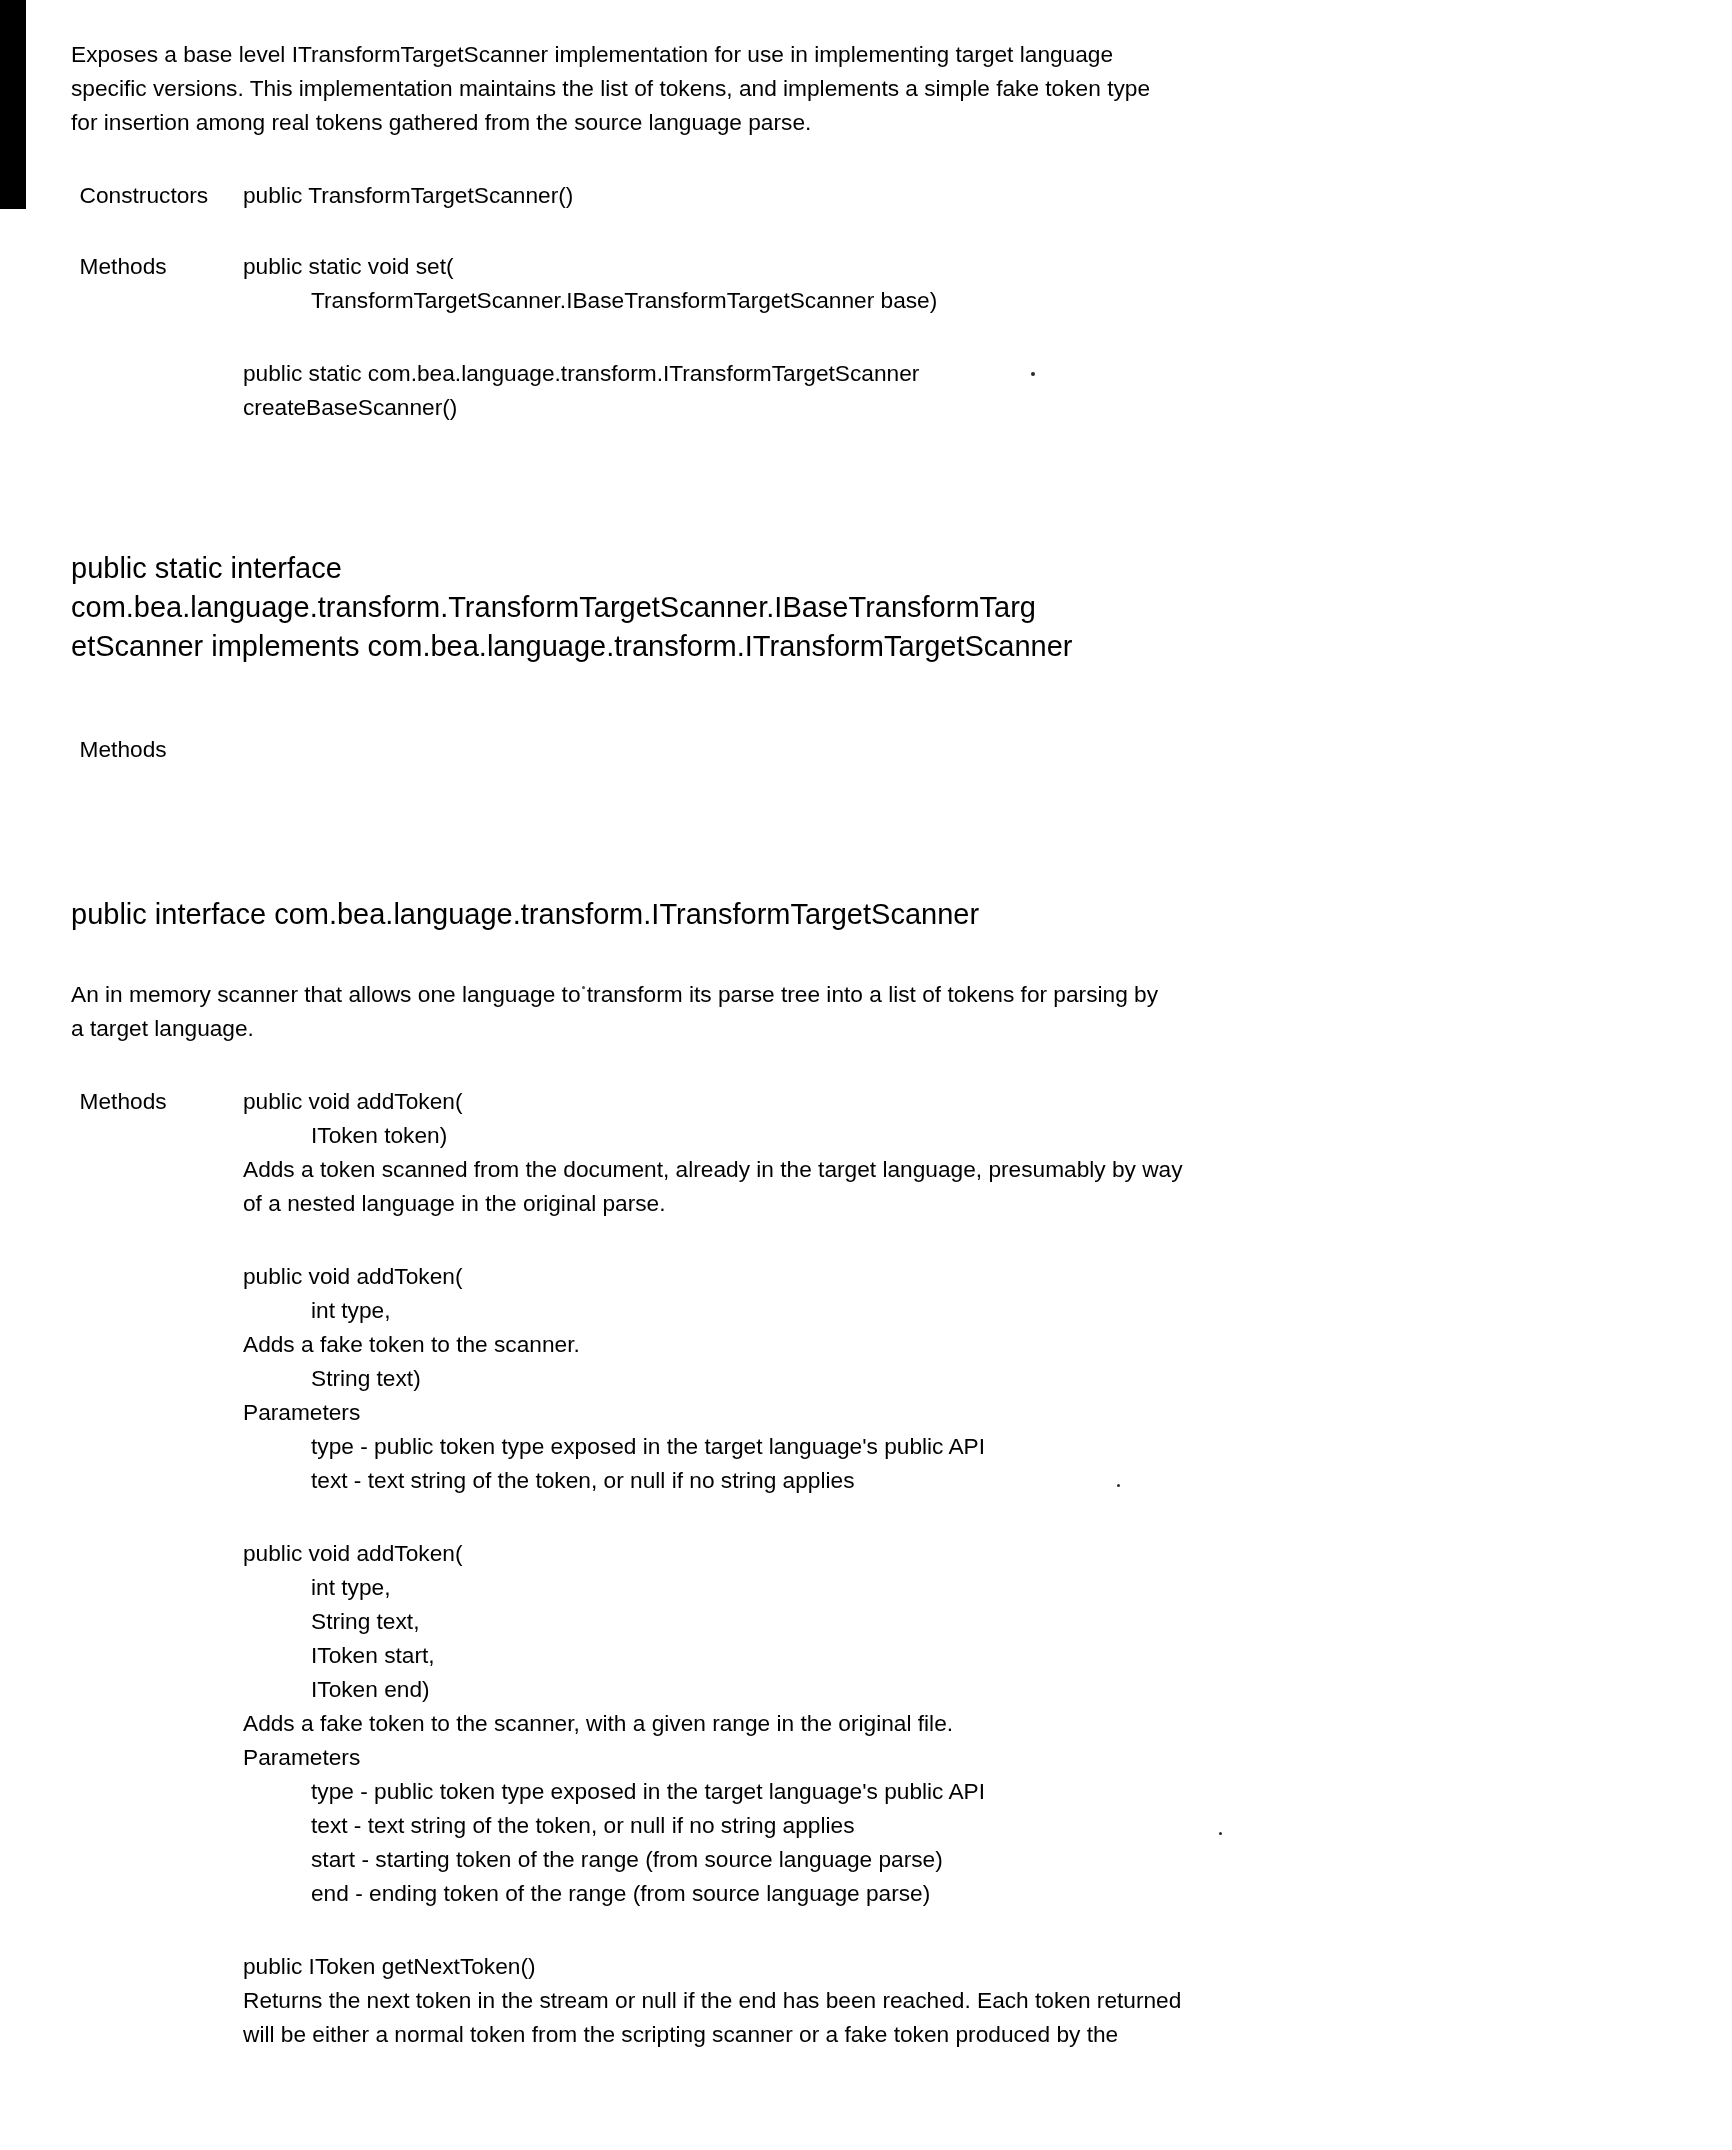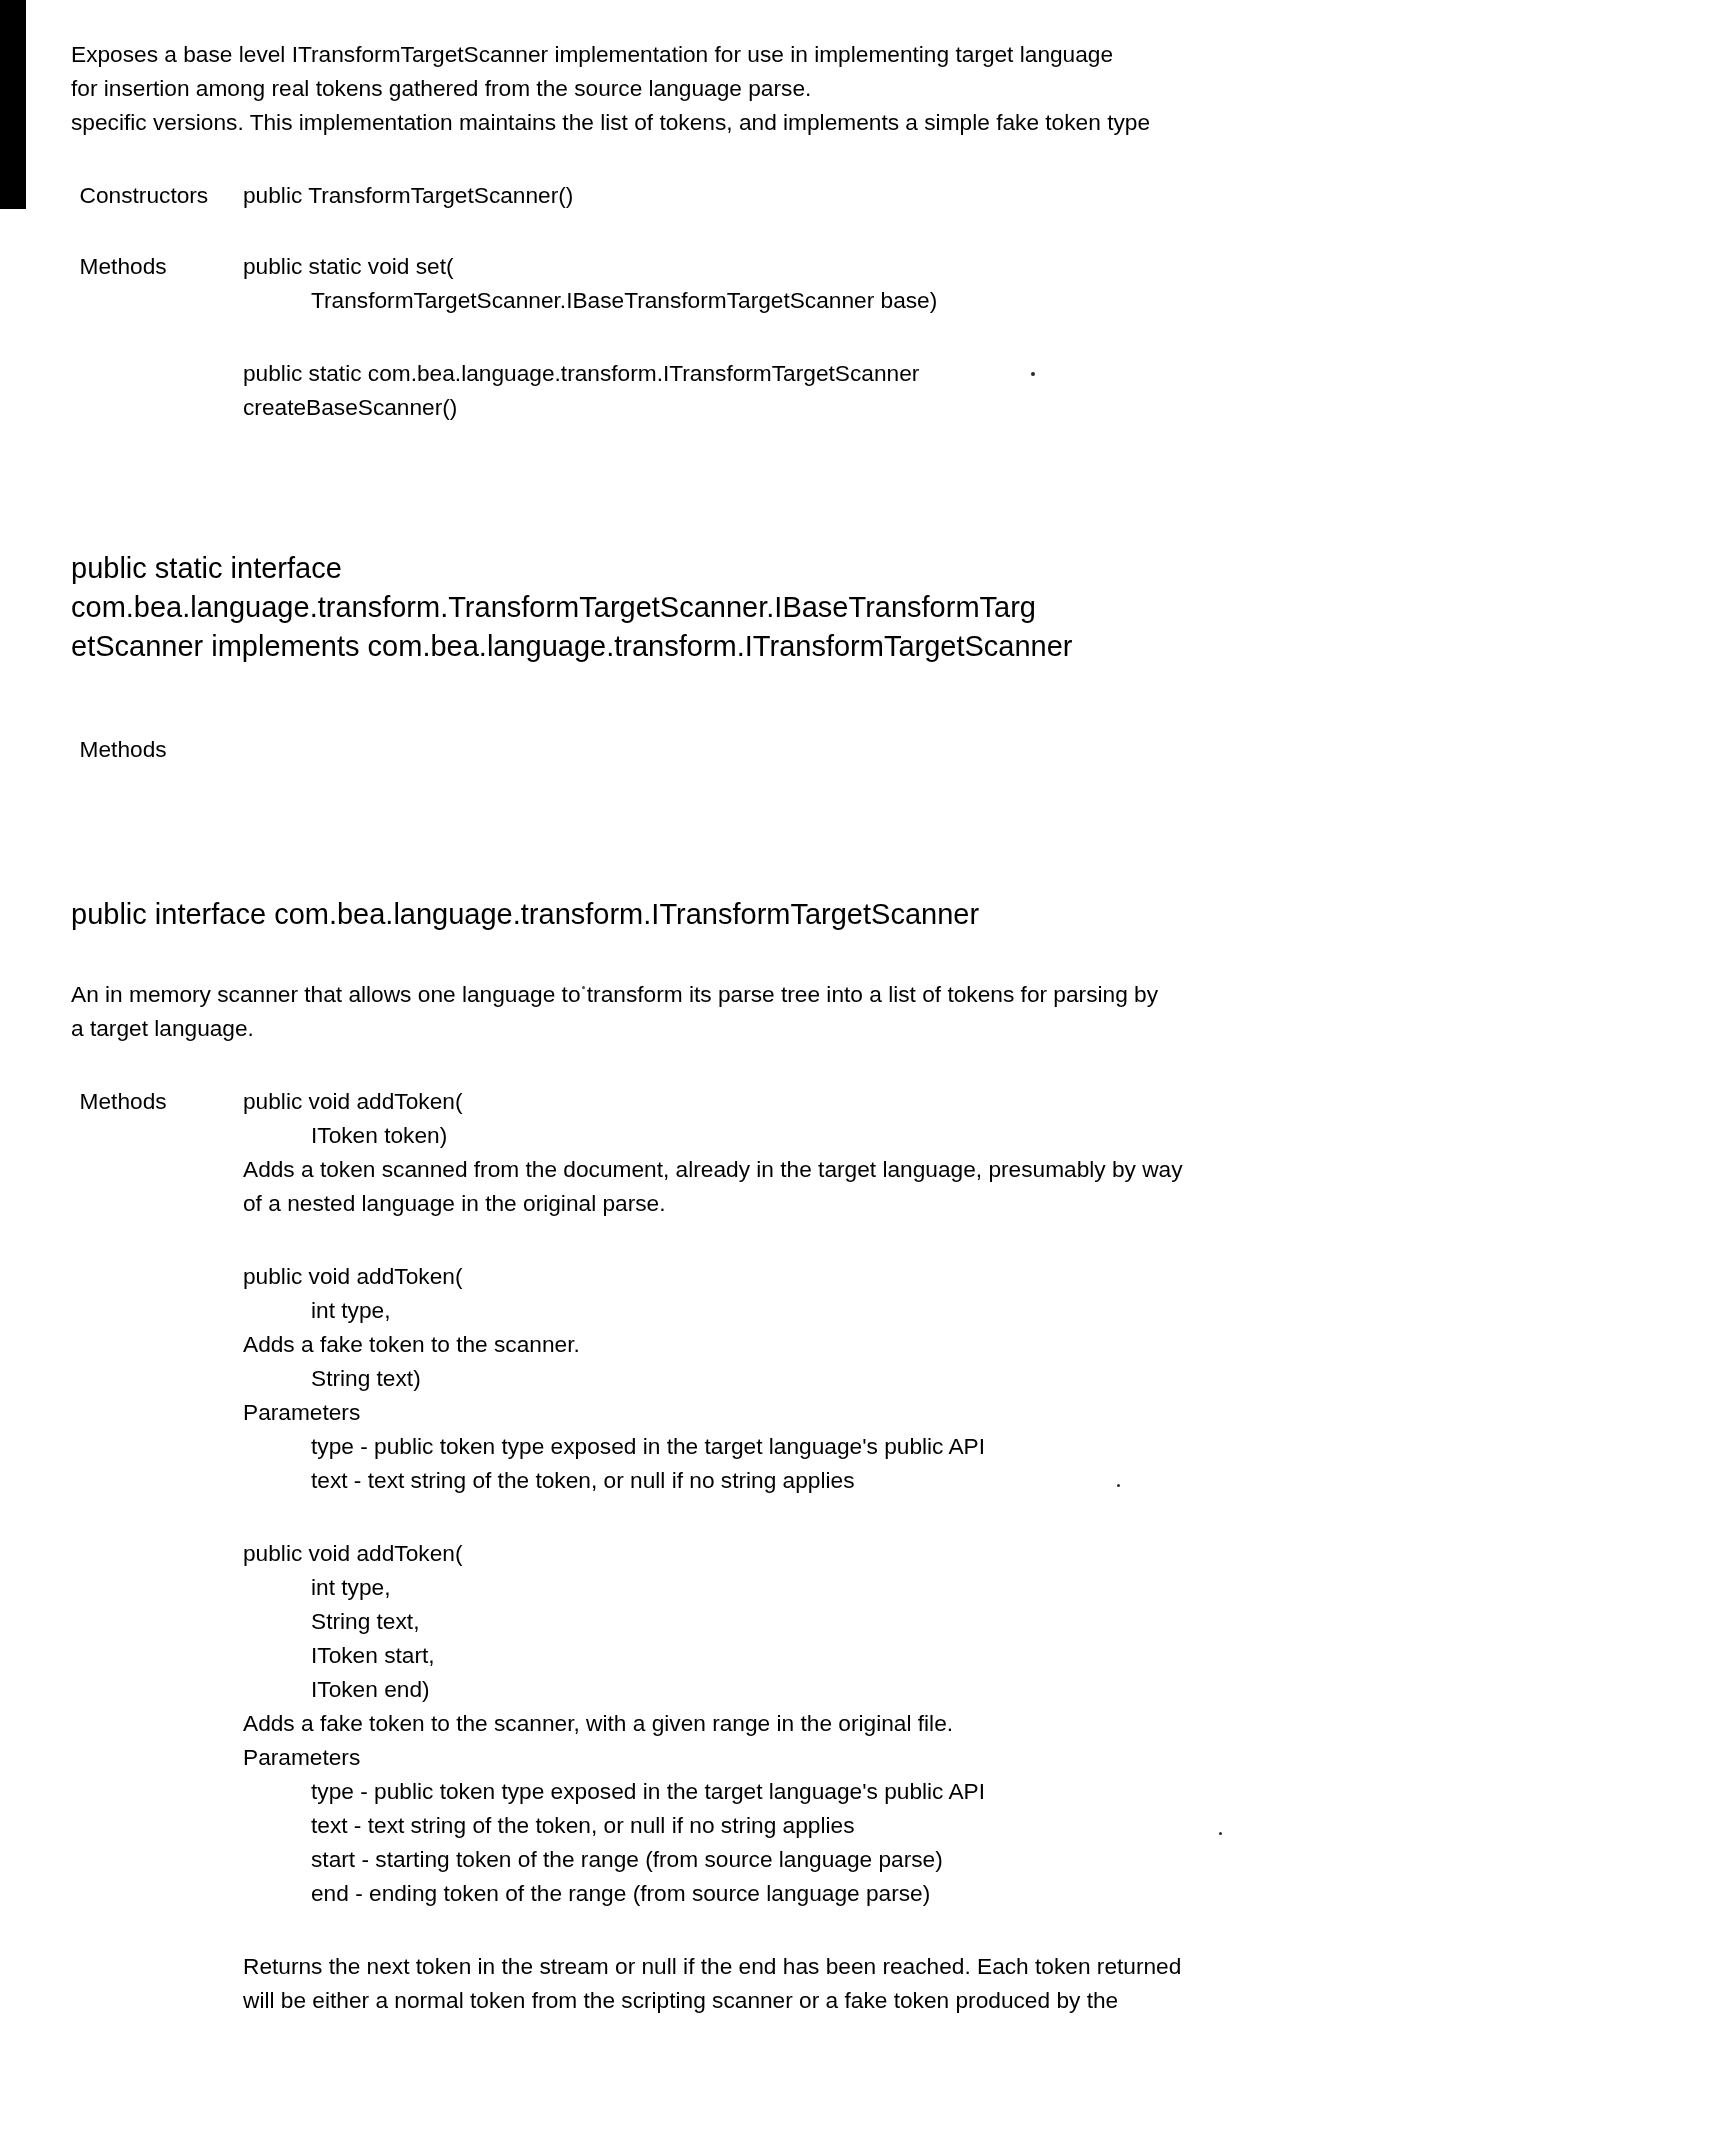--- a/index.html
+++ b/index.html
@@ -68,22 +68,22 @@
 <div class="black-bar"></div>
 <div class="speck s1"></div>
 <div class="speck s2"></div>
 <div class="speck s3"></div>
 <div class="speck s4"></div>
 
 <div class="page">
 
   <div class="para">
     <div class="line">Exposes a base level ITransformTargetScanner implementation for use in implementing target language</div>
+    <div class="line">specific versions. This implementation maintains the list of tokens, and implements a simple fake token type</div>
     <div class="line">for insertion among real tokens gathered from the source language parse.</div>
-    <div class="line">specific versions. This implementation maintains the list of tokens, and implements a simple fake token type</div>
   </div>
 
   <div class="def-row mt-constructors">
     <div class="def-label">Constructors</div>
     <div class="def-content">
       <div class="method-block">
         <div class="line b">public TransformTargetScanner()</div>
       </div>
     </div>
   </div>
@@ -150,20 +150,21 @@
         <div class="line b indent">IToken end)</div>
         <div class="line">Adds a fake token to the scanner, with a given range in the original file.</div>
         <div class="line b">Parameters</div>
         <div class="line indent">type - public token type exposed in the target language's public API</div>
         <div class="line indent">text - text string of the token, or null if no string applies</div>
         <div class="line indent">start - starting token of the range (from source language parse)</div>
         <div class="line indent">end - ending token of the range (from source language parse)</div>
       </div>
 
       <div class="method-block">
+        <div class="line b">public IToken getNextToken()</div>
         <div class="line">Returns the next token in the stream or null if the end has been reached. Each token returned</div>
         <div class="line">will be either a normal token from the scripting scanner or a fake token produced by the</div>
       </div>
 
     </div>
   </div>
 
 </div>
 
 

